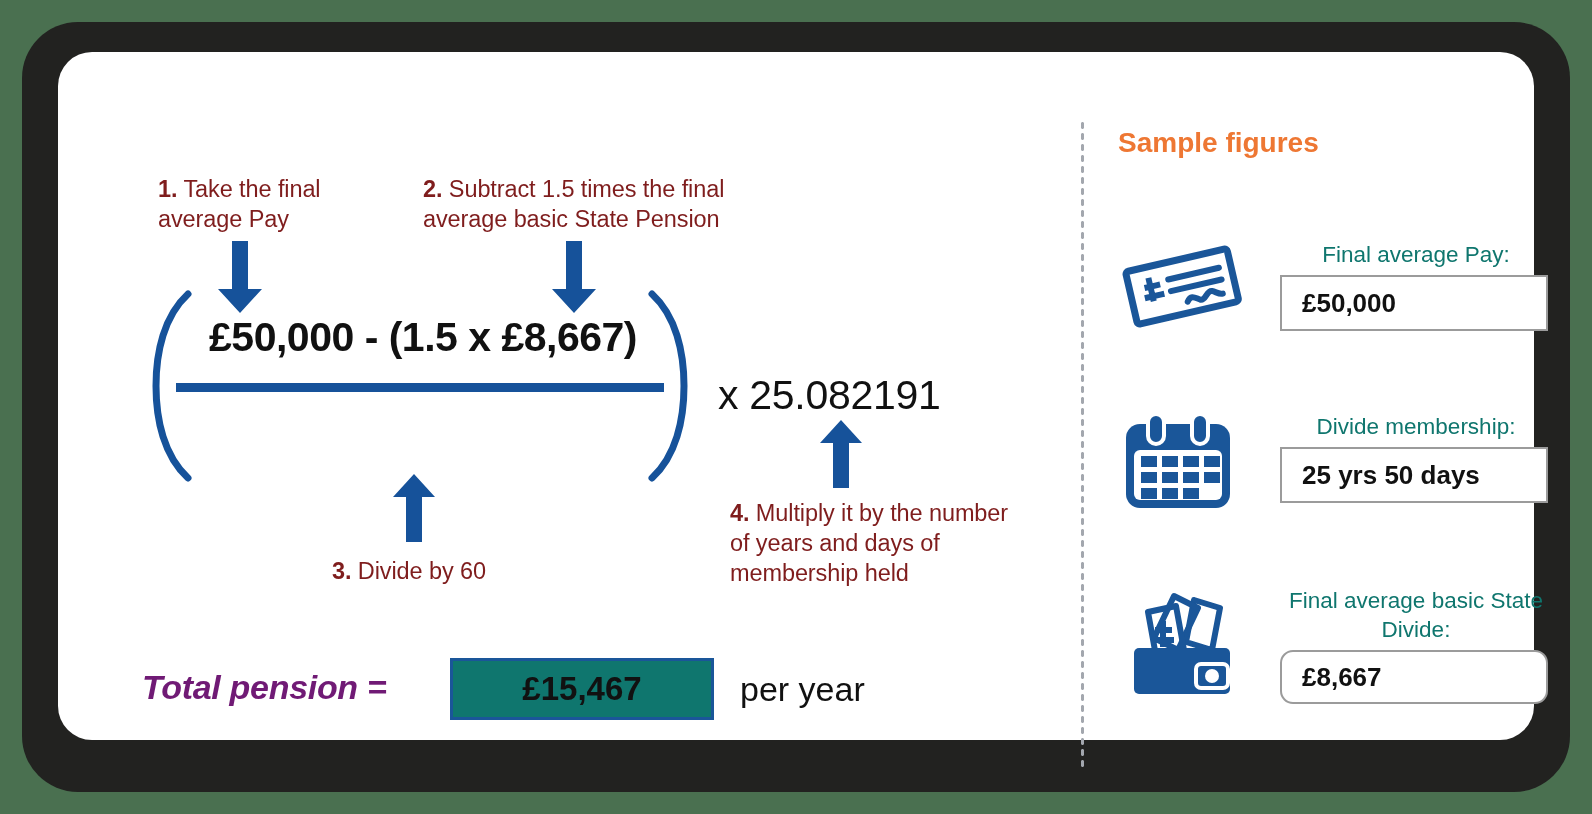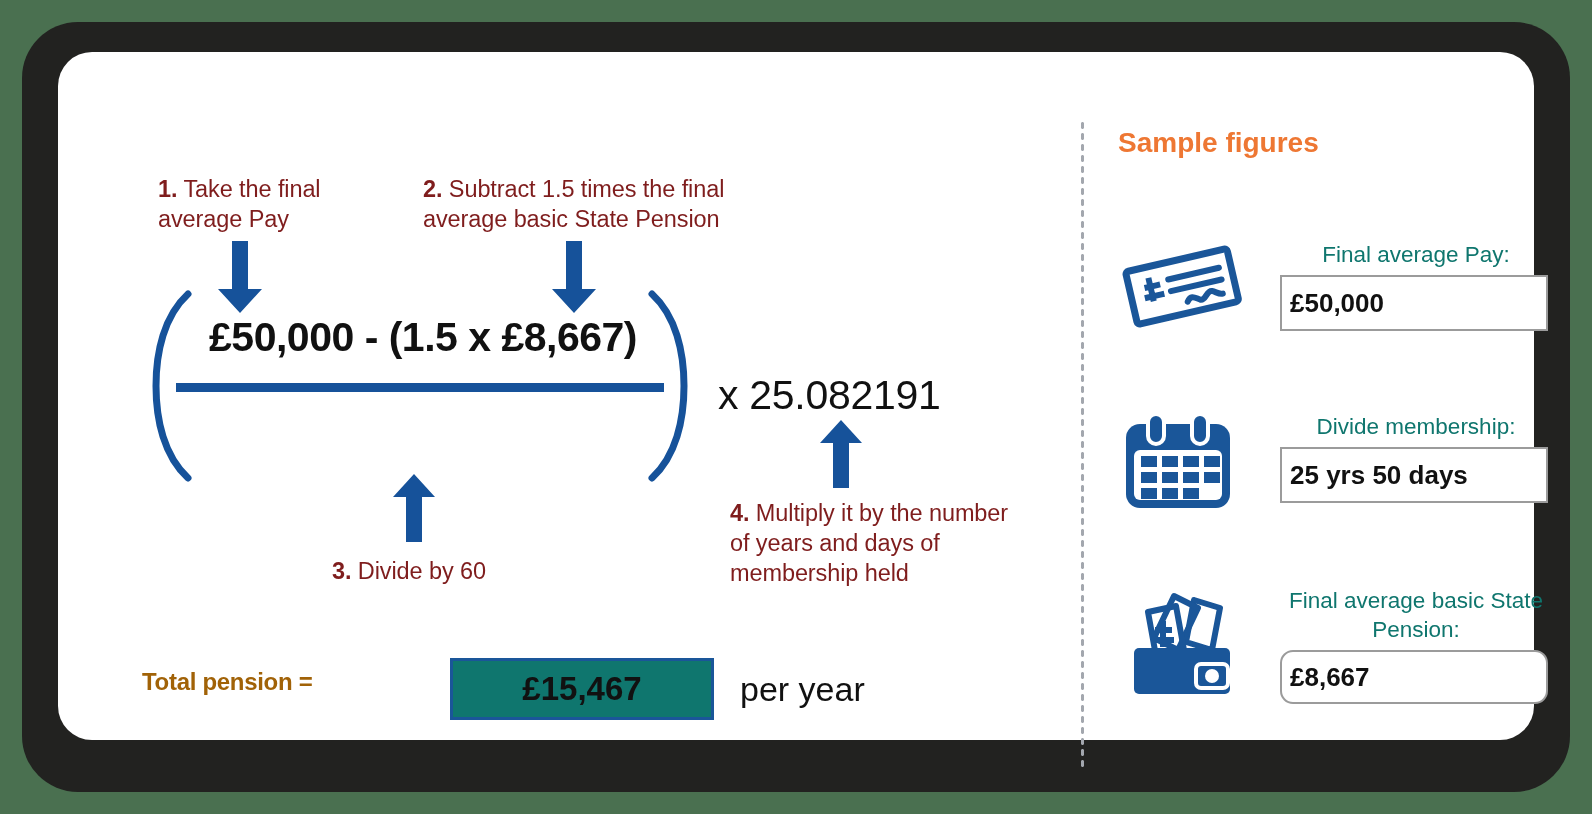--- a/index.html
+++ b/index.html
@@ -64,22 +64,22 @@
   }
   .multiplier{
     position:absolute;left:660px;top:308px;
     font-size:41px;font-weight:500;color:#111;white-space:nowrap;
     letter-spacing:-0.3px;
     margin-top:12px;
   }
 
   
   .total-label{
-    position:absolute;left:84px;top:616px;font-size:24px;font-weight:bold;
-    color:#a16207;white-space:nowrap;letter-spacing:-0.3px;
+    position:absolute;left:84px;top:616px;font-size:34px;font-weight:bold;
+    color:#701a75;white-space:nowrap;letter-spacing:-0.3px;font-style:italic;
   }
   .total-box{
     position:absolute;left:392px;top:606px;width:264px;height:62px;
     background:#0f766e;border:3px solid #1a5699;
     display:flex;align-items:center;justify-content:center;
     font-size:33px;font-weight:bold;color:#111;box-sizing:border-box;
   }
   .total-suffix{
     position:absolute;left:682px;top:618px;font-size:34px;color:#111;
     white-space:nowrap;
@@ -97,21 +97,21 @@
 
   .fig-icon{position:absolute;left:0;top:0;width:128px;height:110px;}
   .fig-icon svg{display:block;}
   .fig-body{position:absolute;left:162px;top:0;width:272px;}
   .fig-label{
     color:#0f766e;font-size:22.5px;line-height:29px;margin-bottom:6px;text-align:center;
   }
   .fig-value{
     width:268px;height:56px;border:2px solid #9b9b9b;background:#fff;
     box-sizing:border-box;display:flex;align-items:center;
-    padding-left:8px;font-size:26px;font-weight:bold;color:#111;
+    padding-left:20px;font-size:26px;font-weight:bold;color:#111;
   }
   #fig-row-2 .fig-value{height:54px;border-radius:13px;}
 </style>
 </head>
 <body>
 
 <div id="stage">
 
   <div class="outer-frame"></div>
   <div class="card">
@@ -231,19 +231,19 @@
             <path d="M56 10 l24 12 l-20 42 l-24 -12 Z"></path>
             <path d="M30 26 l28 -6 l8 44 l-28 6 Z"></path>
           </g>
           <path d="M40 44 h11 M38 54 h15 M45 38 v20" fill="none" stroke="#1a5699" stroke-width="6" stroke-linecap="square"></path>
           <rect x="16" y="62" width="96" height="46" rx="5" fill="#1a5699"></rect>
           <rect x="78" y="78" width="32" height="24" rx="5" fill="#1a5699" stroke="#ffffff" stroke-width="4"></rect>
           <circle cx="94" cy="90" r="7" fill="#ffffff"></circle>
         </svg>
       </div>
       <div class="fig-body">
-        <div class="fig-label">Final average basic State Pension:</div>
+        <div class="fig-label">Final average basic State Divide:</div>
         <div class="fig-value">£8,667</div>
       </div>
     </div>
 
   </div>
 </div>
 
 </body></html>

